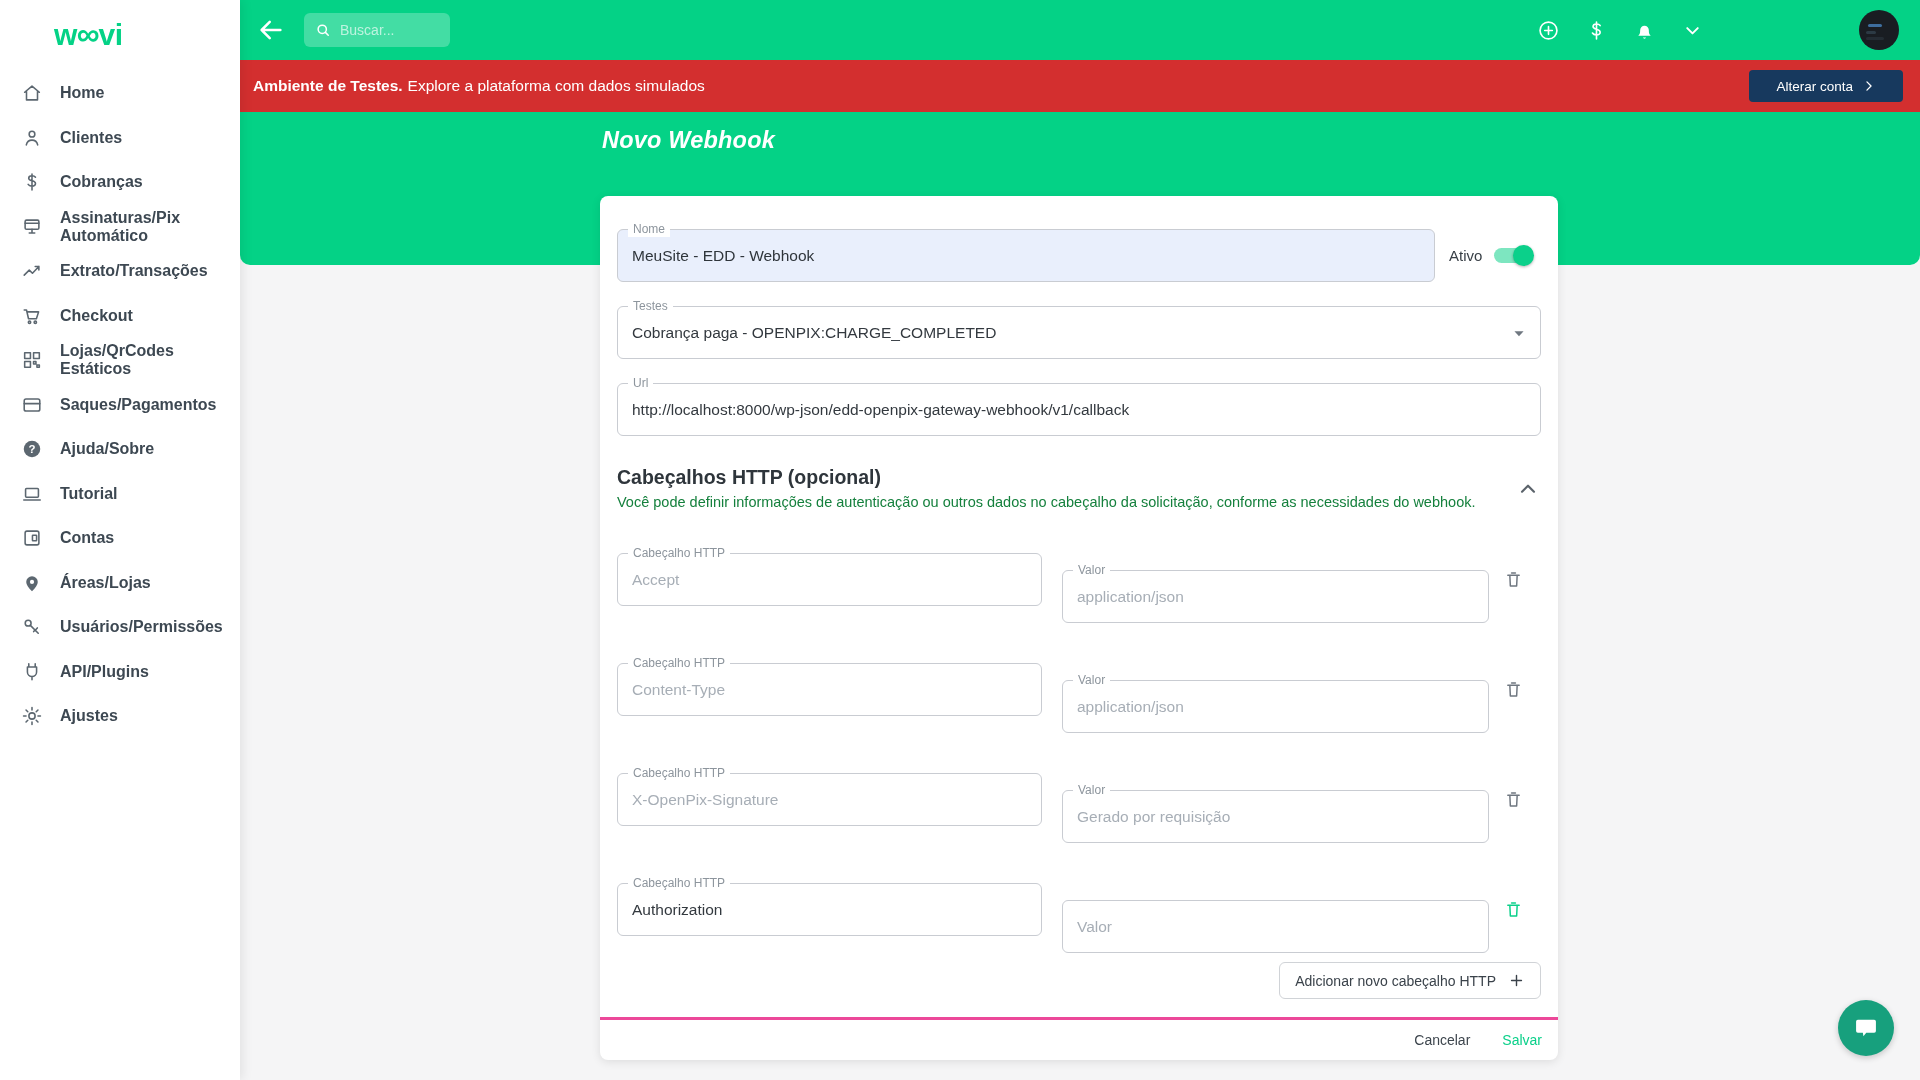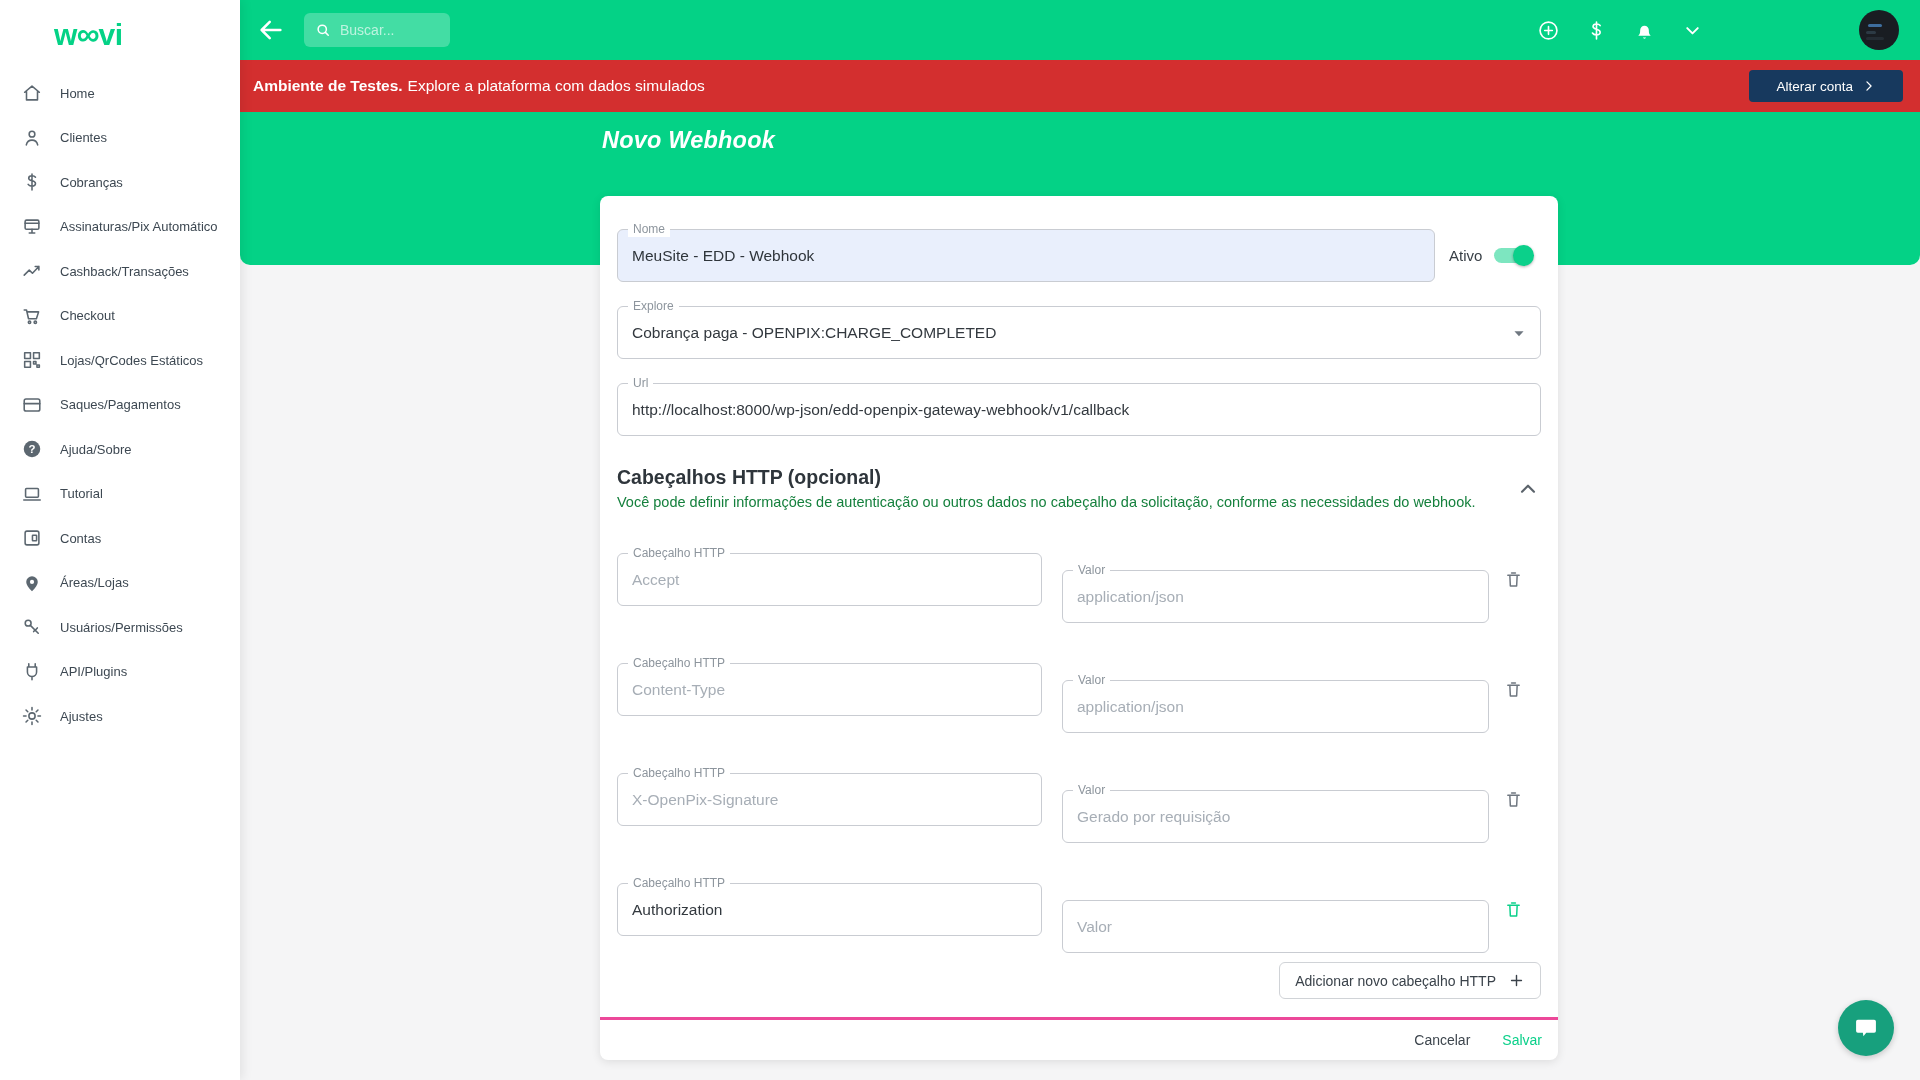--- a/index.html
+++ b/index.html
@@ -7,21 +7,21 @@
   body { font-family:"Liberation Sans","DejaVu Sans",sans-serif; background:#f5f5f6; }
   .app { display:flex; width:1920px; height:1080px; }
 
   
   .sidebar { width:240px; background:#fff; box-shadow:3px 0 10px rgba(0,0,0,.08); z-index:10; flex:none; }
   .logo { padding:16px 16px 14px 54px; font-size:30px; font-weight:800; color:#04d286; letter-spacing:-.5px; cursor:pointer; }
   .logo .inf { font-size:1.06em; font-weight:700; letter-spacing:-1px; }
   .menu { padding-top:4px; }
   .menu-item { display:flex; align-items:center; height:44.5px; padding-left:21px; cursor:pointer; color:#3d4852; }
   .menu-item .icn { width:22px; height:22px; color:#5c6770; flex:none; }
-  .menu-item .lbl { margin-left:17px; font-size:13px; }
+  .menu-item .lbl { margin-left:17px; font-size:16px;font-weight:bold; }
   .icn svg { width:100%; height:100%; display:block; }
 
   
   .main { flex:1; position:relative; background:#f5f5f6; }
 
   
   .topbar { height:60px; background:#04d286; display:flex; align-items:center; padding:0 21px 0 16px; }
   .back-btn { width:30px; height:30px; background:none; border:none; color:#fff; cursor:pointer; }
   .search-box { margin-left:18px; width:146px; height:34px; background:rgba(255,255,255,.25); border-radius:6px; display:flex; align-items:center; padding:0 10px; }
   .search-box .icn { width:18px; height:18px; color:#fff; flex:none; }
@@ -140,21 +140,21 @@
           </span>
     <span class="lbl">Assinaturas/Pix Automático</span>
   </div>
 
   <div class="menu-item">
     <span class="icn">
             <svg viewBox="0 0 24 24" fill="none" stroke="currentColor" stroke-width="1.7" stroke-linecap="round" stroke-linejoin="round">
               <path d="M3.5 16.5l5.5-5.5 3.5 3.5 7-7.5M15.5 7h4v4"></path>
             </svg>
           </span>
-    <span class="lbl">Cashback/Transações</span>
+    <span class="lbl">Extrato/Transações</span>
   </div>
 
 
   <div class="menu-item">
     <span class="icn">
             <svg viewBox="0 0 24 24" fill="none" stroke="currentColor" stroke-width="1.7" stroke-linecap="round" stroke-linejoin="round">
               <path d="M3.5 5.5H6l2.2 9.5h8.6l2.4-7.5H7"></path>
               <circle cx="9.3" cy="18.8" r="1.3"></circle>
               <circle cx="15.6" cy="18.8" r="1.3"></circle>
             </svg>
@@ -337,21 +337,21 @@
             <label>Nome</label>
             <input value="MeuSite - EDD - Webhook" style="">
           </div>
           <span class="ativo-label">Ativo</span>
           <div class="toggle">
               <div class="knob"></div>
             </div>
         </div>
 
         <div class="field full">
-          <label>Explore</label>
+          <label>Testes</label>
           <div class="select-value">Cobrança paga - OPENPIX:CHARGE_COMPLETED</div>
           <span class="caret icn">
               <svg viewBox="0 0 24 24" fill="none" stroke="currentColor" stroke-width="1.7" stroke-linecap="round" stroke-linejoin="round">
                 <path d="M7 10h10l-5 5.5z" fill="currentColor" stroke="none"></path>
               </svg>
             </span>
         </div>
 
         <div class="field full">
           <label>Url</label>

